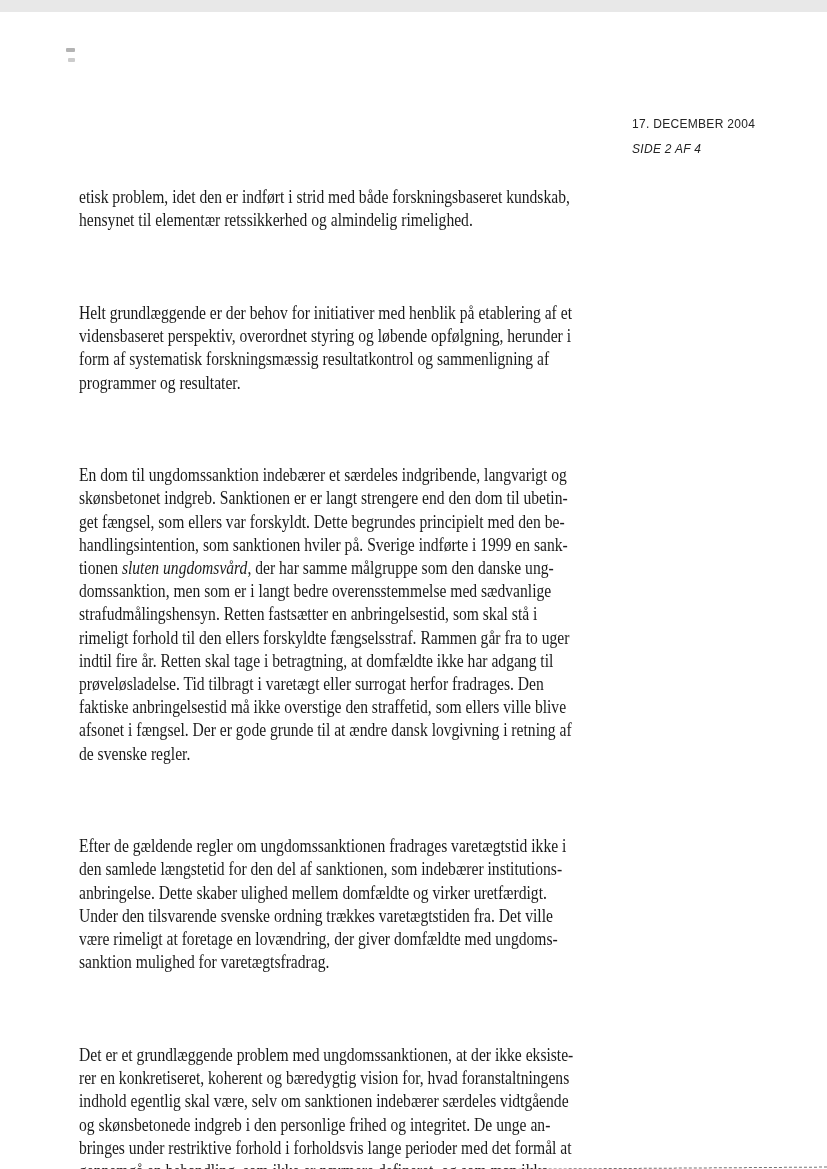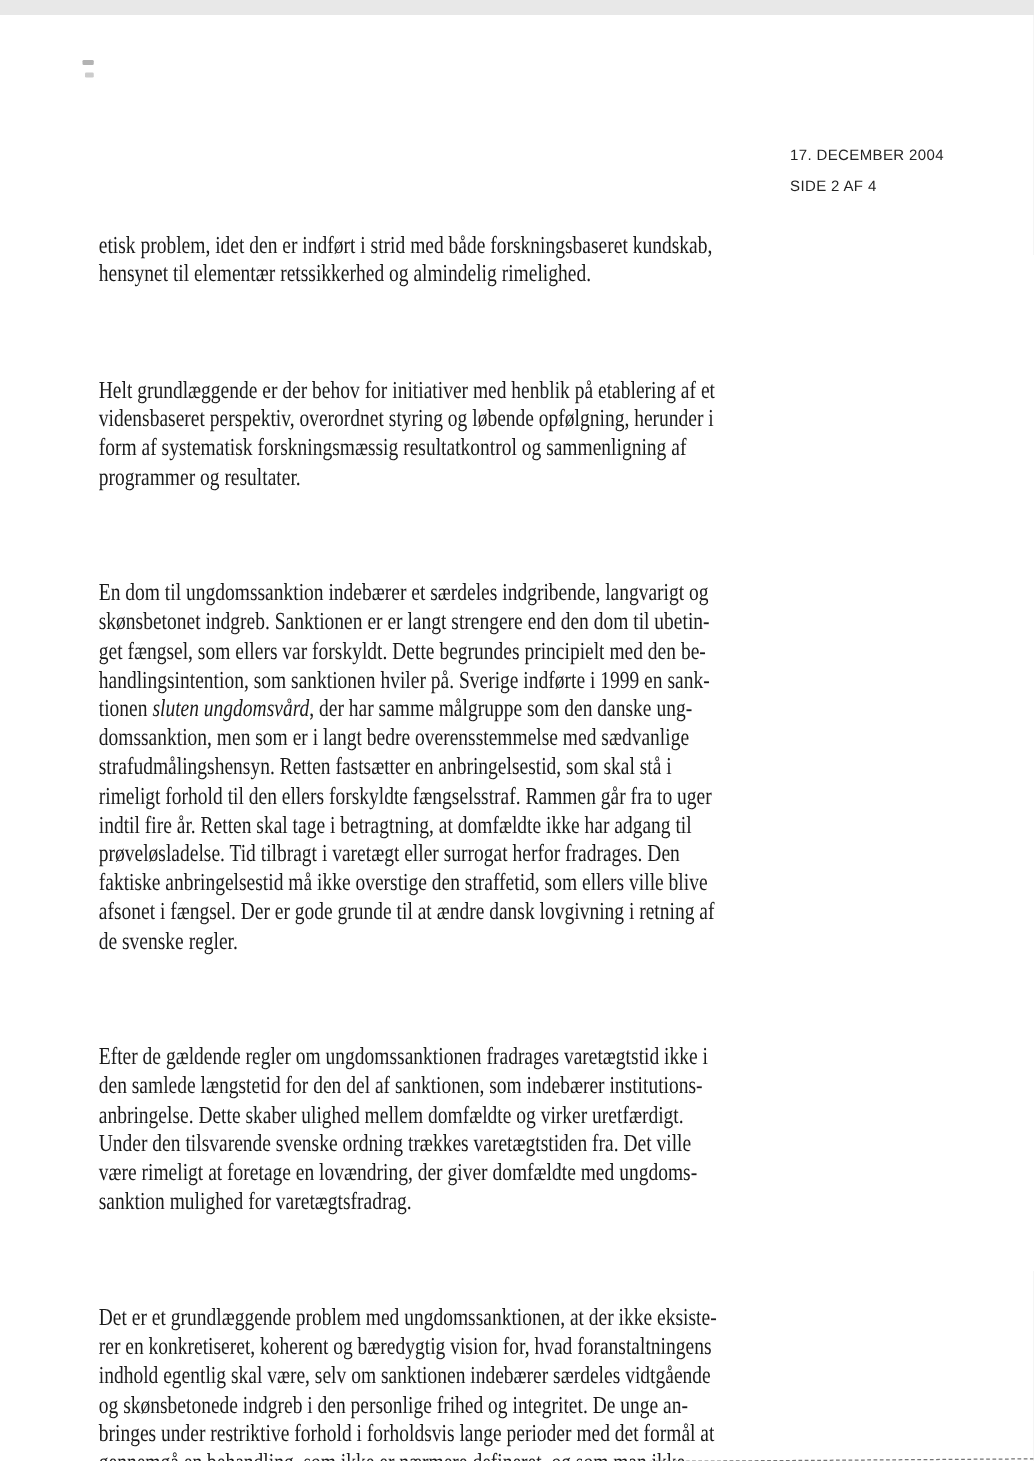--- a/index.html
+++ b/index.html
@@ -22,20 +22,21 @@
     top: 105px;
     font-family: "Liberation Sans", sans-serif;
     font-size: 12px;
     line-height: 14px;
     color: #232323;
     letter-spacing: 0.3px;
     white-space: nowrap;
   }
   .header .page-ind {
     margin-top: 11px;
+    font-style: italic;
   }
   .doc-body {
     position: absolute;
     left: 79px;
     top: 150px;
     width: 780px;
     transform: scaleX(0.8);
     transform-origin: 0 0;
     font-family: "Liberation Serif", serif;
     font-size: 19.5px;

